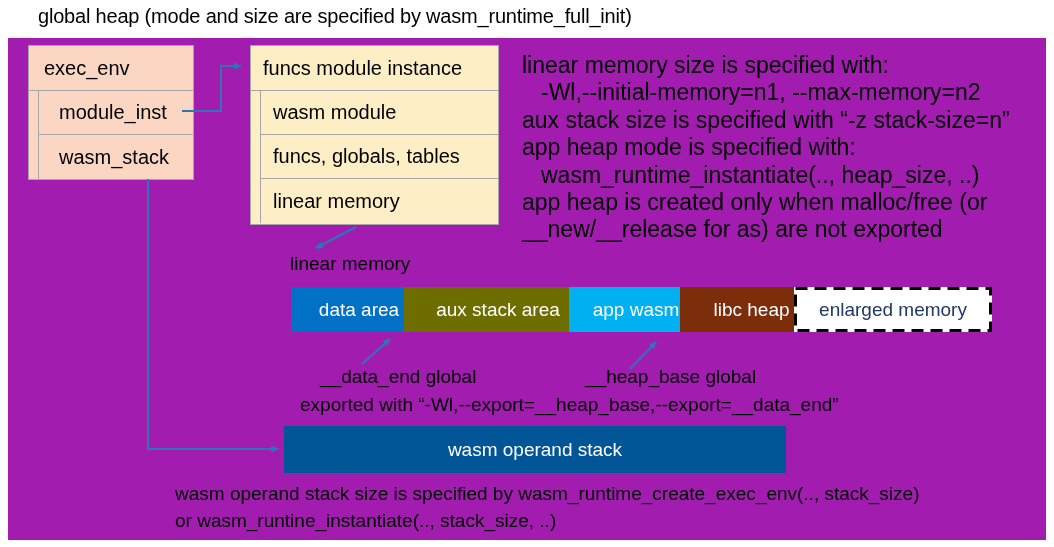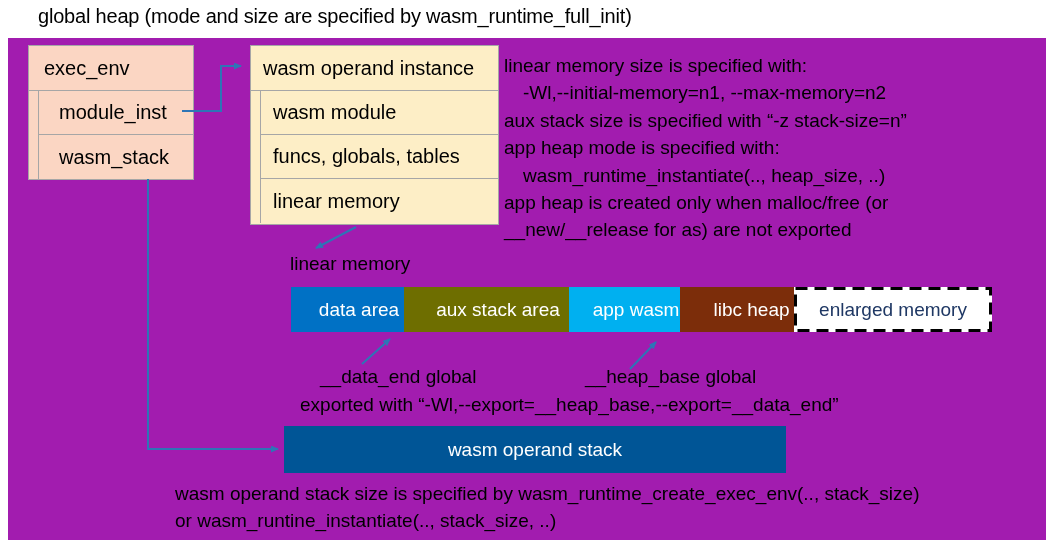--- a/index.html
+++ b/index.html
@@ -18,21 +18,21 @@
   .box-row { height:44px; margin-left:9px; border-left:1px solid #A6A6A6;
              border-bottom:1px solid #A6A6A6; display:flex; align-items:center;
              padding-left:20px; font-size:20px; }
   .box-row.last { border-bottom:none; }
   .exec-env { left:20px; top:7px; width:166px; height:135px; }
   .module-instance { left:242px; top:7px; width:249px; height:180px; }
   .module-instance .box-row { padding-left:12px; }
   .module-instance .box-header { padding-left:12px; }
 
   
-  .notes { position:absolute; left:496px; top:14px; width:510px; font-size:19px; line-height:27.4px; }
+  .notes { position:absolute; left:514px; top:14px; width:510px; font-size:23px; line-height:27.4px; }
   .notes .indent { padding-left:19px; }
 
   
   .lm-label { position:absolute; left:282px; top:215px; font-size:19px; }
   .membar { position:absolute; left:283px; top:249px; height:45px; display:flex; }
   .seg { height:45px; display:flex; align-items:center; justify-content:center;
          color:#fff; font-size:19px; white-space:nowrap;padding-left:23px; }
   .seg-0 { width:113px; } .seg-1 { width:165px;text-align:right; } .seg-2 { width:111px; } .seg-3 { width:120px; }
   .enlarged { position:absolute; left:786px; top:249px; width:198px; height:45px;
               background:#fff; display:flex; align-items:center; justify-content:center;
@@ -62,21 +62,21 @@
 
   <div class="canvas">
 
     <div class="box salmon exec-env">
       <div class="box-header">exec_env</div>
       <div class="box-row">module_inst</div>
       <div class="box-row last">wasm_stack</div>
     </div>
 
     <div class="box cream module-instance">
-      <div class="box-header">wasm operand instance</div>
+      <div class="box-header">funcs module instance</div>
       <div class="box-row">wasm module</div>
       <div class="box-row">funcs, globals, tables</div>
       <div class="box-row last">linear memory</div>
     </div>
 
     <div class="notes">
       <div>linear memory size is specified with:</div>
       <div class="indent">-Wl,--initial-memory=n1, --max-memory=n2</div>
       <div>aux stack size is specified with “-z stack-size=n”</div>
       <div>app heap mode is specified with:</div>

